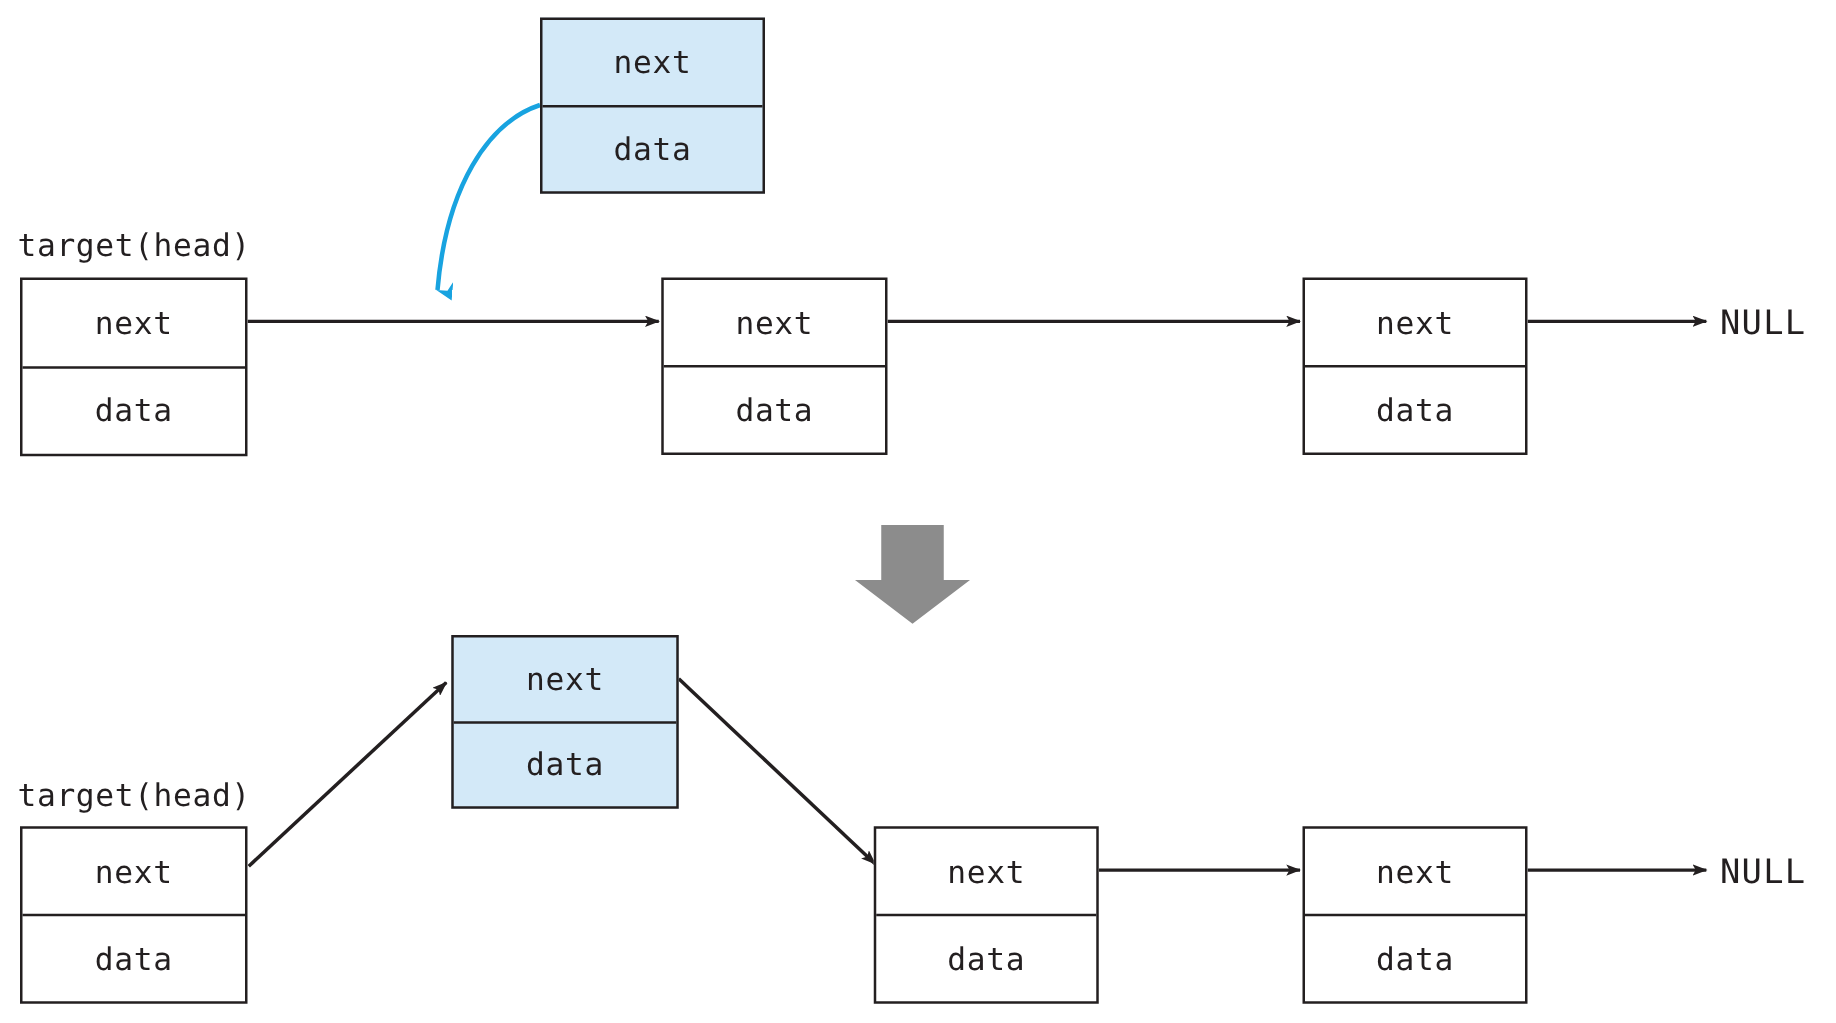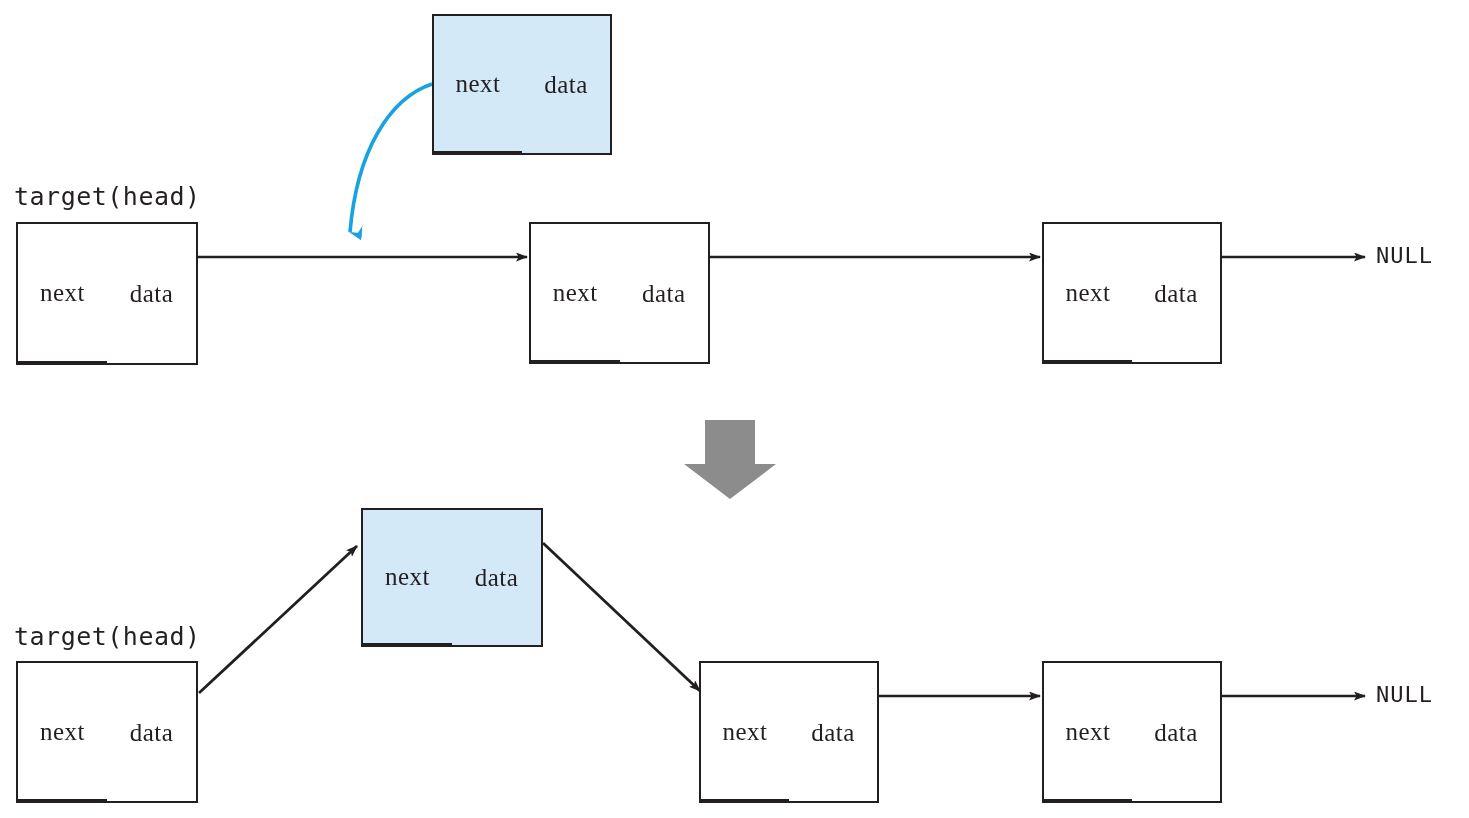--- a/index.html
+++ b/index.html
@@ -16,22 +16,21 @@
     height: 818px;
     background: #ffffff;
     overflow: hidden;
   }
   .node {
     position: absolute;
     box-sizing: border-box;
     border: 2.5px solid #231f20;
     background: #ffffff;
     display: flex;
-    flex-direction: row;
-    font-family: Liberation Serif, serif;
+    flex-direction: column;
   }
   .node.highlight {
     background: #d3e9f8;
   }
   .cell {
     flex: 1 1 50%;
     display: flex;
     align-items: center;
     justify-content: center;
     font-size: 25px;
@@ -45,21 +44,21 @@
   .ptr-label {
     position: absolute;
     font-size: 25px;
     color: #231f20;
     white-space: nowrap;
     letter-spacing: 0.5px;
     margin-top: 12px;
   }
   .null-label {
     position: absolute;
-    font-size: 22px;
+    font-size: 27px;
     color: #231f20;
     white-space: nowrap;
     letter-spacing: 1px;
   }
   svg.overlay {
     position: absolute;
     left: 0;
     top: 0;
     width: 1469px;
     height: 818px;

